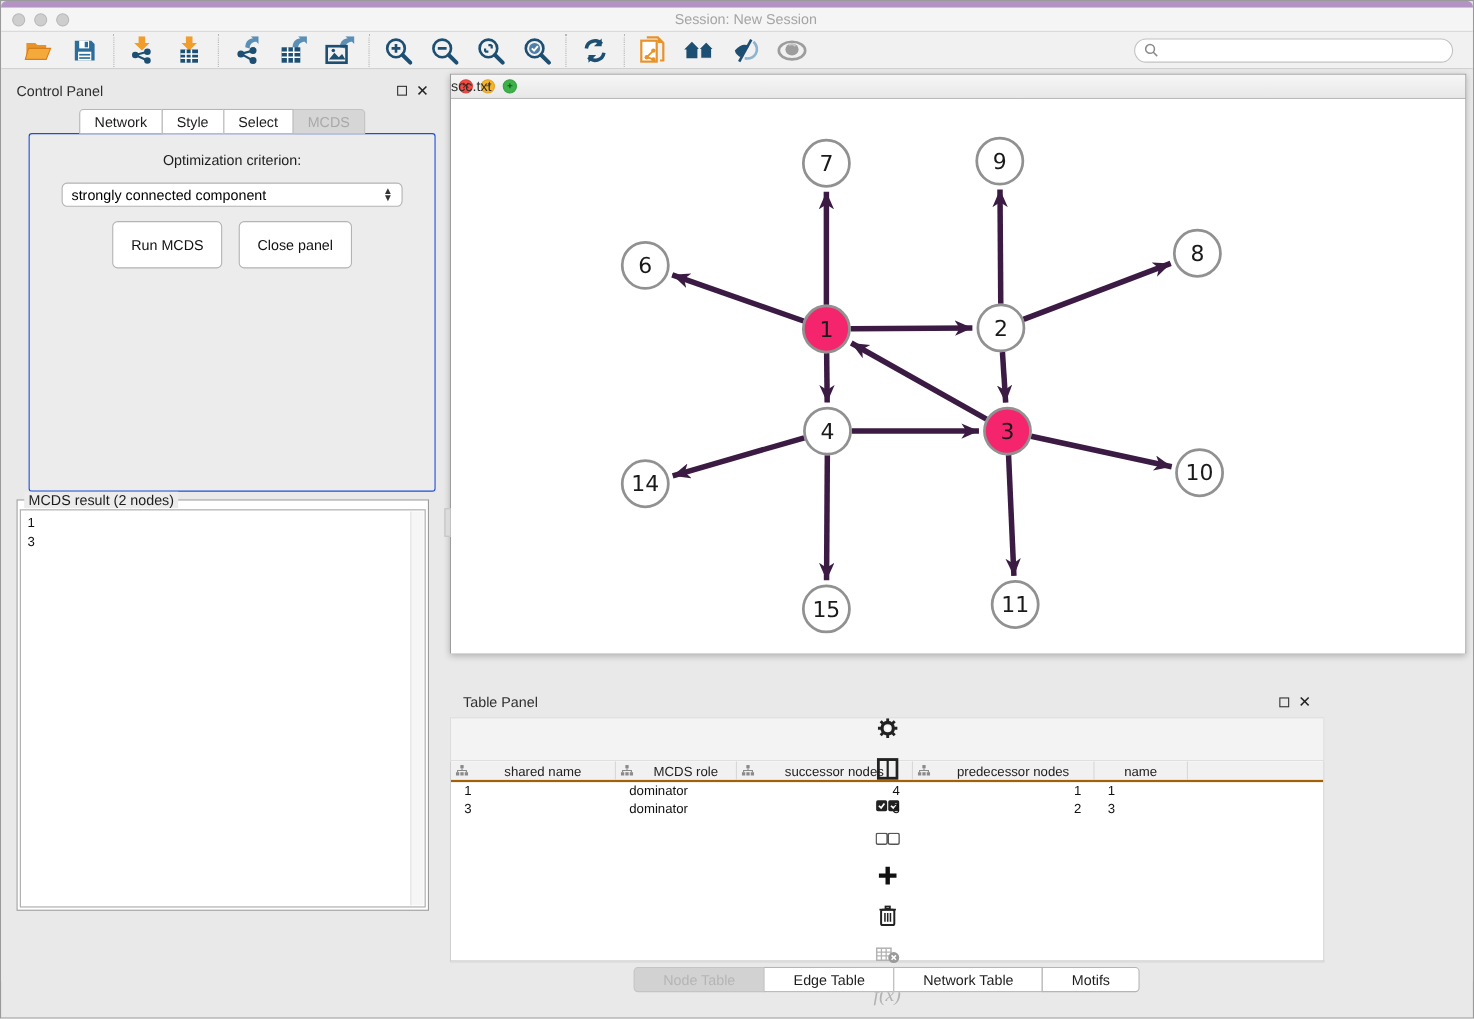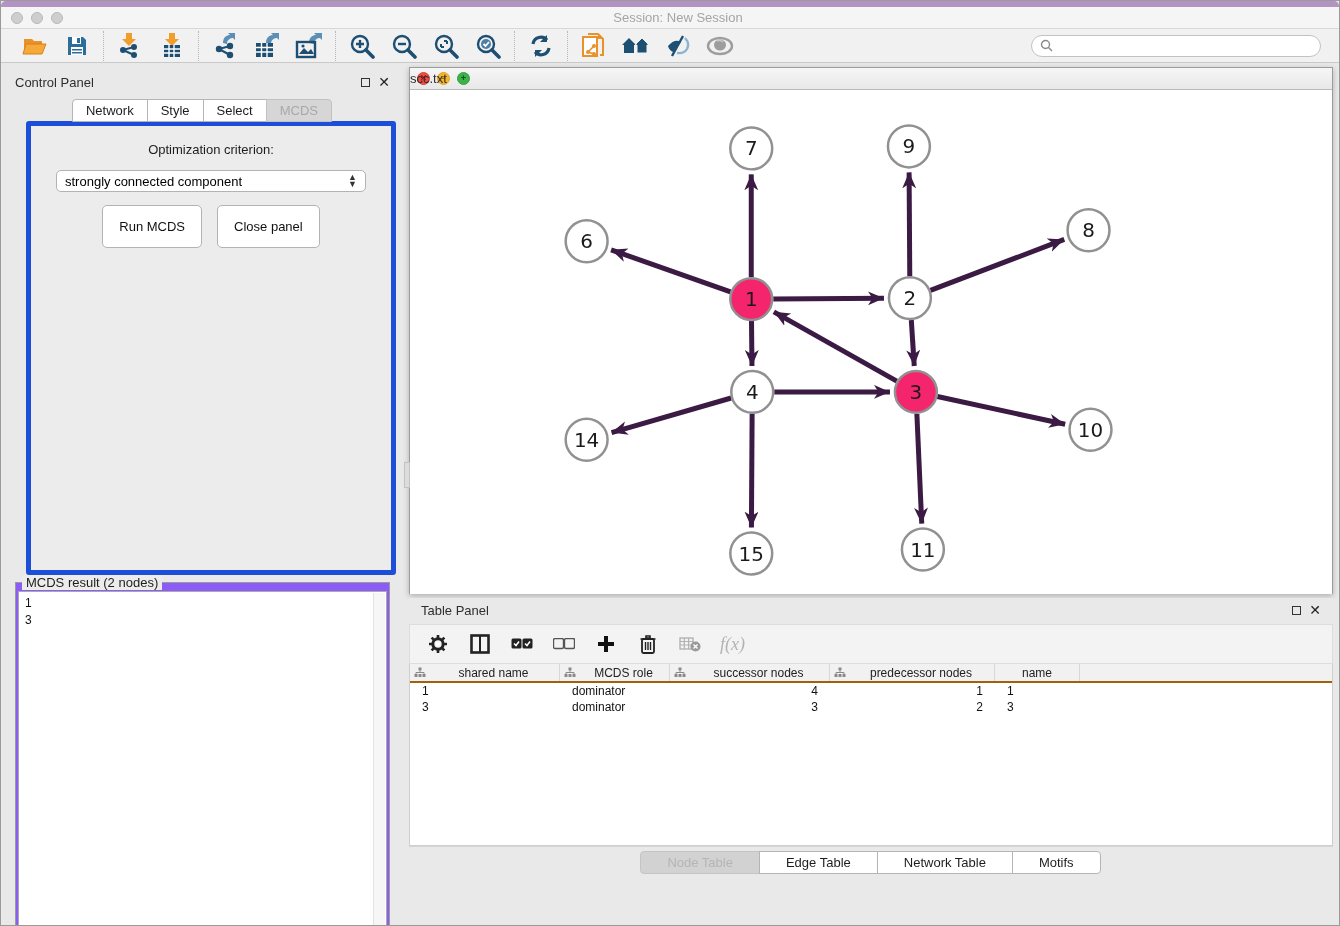--- a/index.html
+++ b/index.html
@@ -32,32 +32,32 @@
   .panel-head { display:flex; align-items:center; padding:0 14px; height:22px;text-align:center; }
   .panel-title { font-size:13px; color:#2e2e2e; }
   .panel-ctrls { margin-left:auto; display:flex; align-items:center; gap:8px; }
   .float-ico { width:9px; height:9px; border:1.5px solid #333; display:inline-block; }
   .close-ico { font-size:14px; font-weight:bold; color:#222; line-height:1; }
   .cp-tabs { display:flex; justify-content:center; margin-top:6px; position:relative; z-index:2; }
   .cp-tab { font-size:13px; color:#1d1d1d; background:#fff; border:1px solid #b5b5b5;
             padding:3px 13px; margin-left:-1px; cursor:default; }
   .cp-tab:first-child { border-radius:4px 0 0 0; }
   .cp-tab.active { background:#d6d6d6; color:#a9a9a9; border-color:#c2c2c2; border-radius:0 4px 0 0; }
-  .cp-body { margin:-1px 8px 0 25px; background:#ececec; border:5px solid #1d4ed8; border-radius:3px;
-             height:454px; padding-top:16px; }
+  .cp-body { margin:-1px 8px 0 25px; background:#ececec; border:1px solid #1d4ed8; border-radius:3px;
+             height:326px; padding-top:16px; }
   .opt-label { text-align:center; font-size:13px; color:#1d1d1d; margin-bottom:13px; }
   .dropdown { margin:0 auto; width:310px; height:22px; background:#fff; border:1px solid #b3b3b3;
               border-radius:5px; display:flex; align-items:center; padding:0 8px; font-size:13px; }
   .dd-arrows { margin-left:auto; font-size:9px; color:#333; letter-spacing:0; line-height:0.8;
                display:flex; flex-direction:column; align-items:center; }
   .btn-row { display:flex; justify-content:center; gap:15px; margin-top:13px; }
   .cbtn { background:#fff; border:1px solid #b3b3b3; border-radius:5px; font-size:13px;
           padding:13px 16px; color:#111; }
   .result-box { margin:7px 14px 0 14px; border:1px solid #9b9b9b; position:relative;
-                padding:8px 2px 2px 2px; height:374px; background:#8b5cf6; }
+                padding:8px 2px 2px 2px; height:374px; background:#ffffff; }
   .result-legend { position:absolute; top:-8px; left:6px; background:#ececec; font-size:13px;
                    padding:0 4px; color:#1d1d1d; }
   .result-text { background:#fff; border:1px solid #a9a9a9; height:100%; width:100%;
                  font-size:12px; color:#111; padding:3px 6px; position:relative; line-height:1.45; }
   .result-scroll { position:absolute; top:1px; bottom:1px; right:1px; width:12px; background:#f6f6f6;
                    border-left:1px solid #e2e2e2; }
   
   .net-window { position:absolute; left:408px; top:4px; width:924px; height:527px;
                 border:1px solid #9c9c9c; box-shadow:0 2px 6px rgba(0,0,0,0.25); background:#fff; }
   .net-titlebar { height:22px; background:linear-gradient(#f6f6f6,#e8e8e8); border-bottom:1px solid #b9b9b9;
@@ -65,24 +65,24 @@
   .nt { width:13px; height:13px; border-radius:50%; display:flex; align-items:center;
         justify-content:center; font-size:9px; font-weight:bold; line-height:1; margin-left:7px; }
   .nt.red { background:#ef4c43; color:#7e100c; border:1px solid #d8423a; }
   .nt.yellow { background:#f6b42d; color:#8a5d05; border:1px solid #e0a324; }
   .nt.green { background:#3eb14b; color:#0d5a17; border:1px solid #36a042; }
   .net-title { position:absolute; left:0; right:0; font-size:13px; color:#2e2e2e; }
   .net-canvas { width:100%; height:504px; background:#fff; }
   .split-handle { position:absolute; left:-6px; top:394px; width:6px; height:26px; background:#dcdcdc;
                   border:1px solid #c2c2c2; }
   
-  .table-panel { position:absolute; left:408px; top:535px; width:924px; height:292px; background:#e9e9e9; }
+  .table-panel { position:absolute; left:408px; top:563px; width:795px; height:292px; background:#e9e9e9; }
   .tp-head { display:flex; align-items:center; height:24px; padding:0 12px; }
   .tp-toolbar { margin:2px 0 0 0; background:#f3f3f3; border:1px solid #ddd; height:40px;
-                display:flex; align-items:center; gap:18px; padding:0 16px; }
+                display:flex; align-items:center; gap:18px; padding:0 16px;flex-direction:column; }
   .tp-tool { display:flex; align-items:center; justify-content:center; width:24px; height:24px; }
   .fx-label { font-family:"Liberation Serif","DejaVu Serif",serif; font-style:italic; font-size:18px;
               color:#b3b3b3; }
   .tp-table { background:#fff; border:1px solid #cfcfcf; border-top:none; height:182px; overflow:hidden; }
   .thead-row { display:flex; background:#f1f1f1; border-bottom:2px solid #a16207; height:19px; }
   .th { display:flex; align-items:center; font-size:12px; color:#222; border-right:1px solid #d8d8d8;
         padding:0 4px; gap:6px; }
   .th .th-label { flex:1; text-align:center; }
   .c0{width:150px}.c1{width:110px}.c2{width:160px}.c3{width:165px}.c4{width:85px}
   .trow { display:flex; height:16px; font-size:12px; color:#111; }

